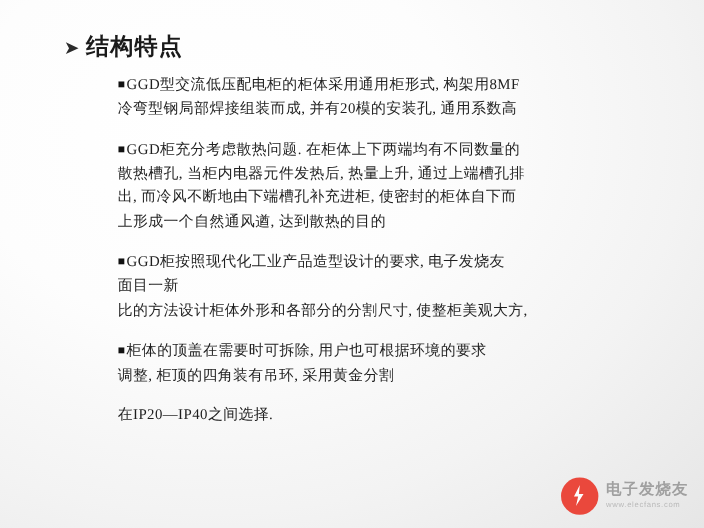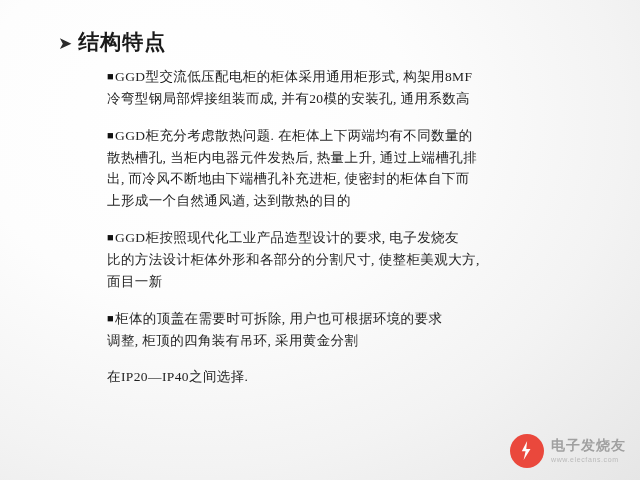--- a/index.html
+++ b/index.html
@@ -136,22 +136,22 @@
 
     <p class="para">
       <span class="p-line"><span class="sq">■</span><span>GGD柜充分考虑散热问题. 在柜体上下两端均有不同数量的</span></span>
       <span class="p-line">散热槽孔, 当柜内电器元件发热后, 热量上升, 通过上端槽孔排</span>
       <span class="p-line">出, 而冷风不断地由下端槽孔补充进柜, 使密封的柜体自下而</span>
       <span class="p-line">上形成一个自然通风遒, 达到散热的目的</span>
     </p>
 
     <p class="para">
       <span class="p-line"><span class="sq">■</span><span>GGD柜按照现代化工业产品造型设计的要求, 电子发烧友</span></span>
+      <span class="p-line">面目一新</span>
       <span class="p-line">比的方法设计柜体外形和各部分的分割尺寸, 使整柜美观大方,</span>
-      <span class="p-line">面目一新</span>
     </p>
 
     <p class="para">
       <span class="p-line"><span class="sq">■</span><span>柜体的顶盖在需要时可拆除, 用户也可根据环境的要求</span></span>
       <span class="p-line">调整, 柜顶的四角装有吊环, 采用黄金分割</span>
     </p>
 
     <p class="para">
       <span class="p-line">在IP20—IP40之间选择.</span>
     </p>

